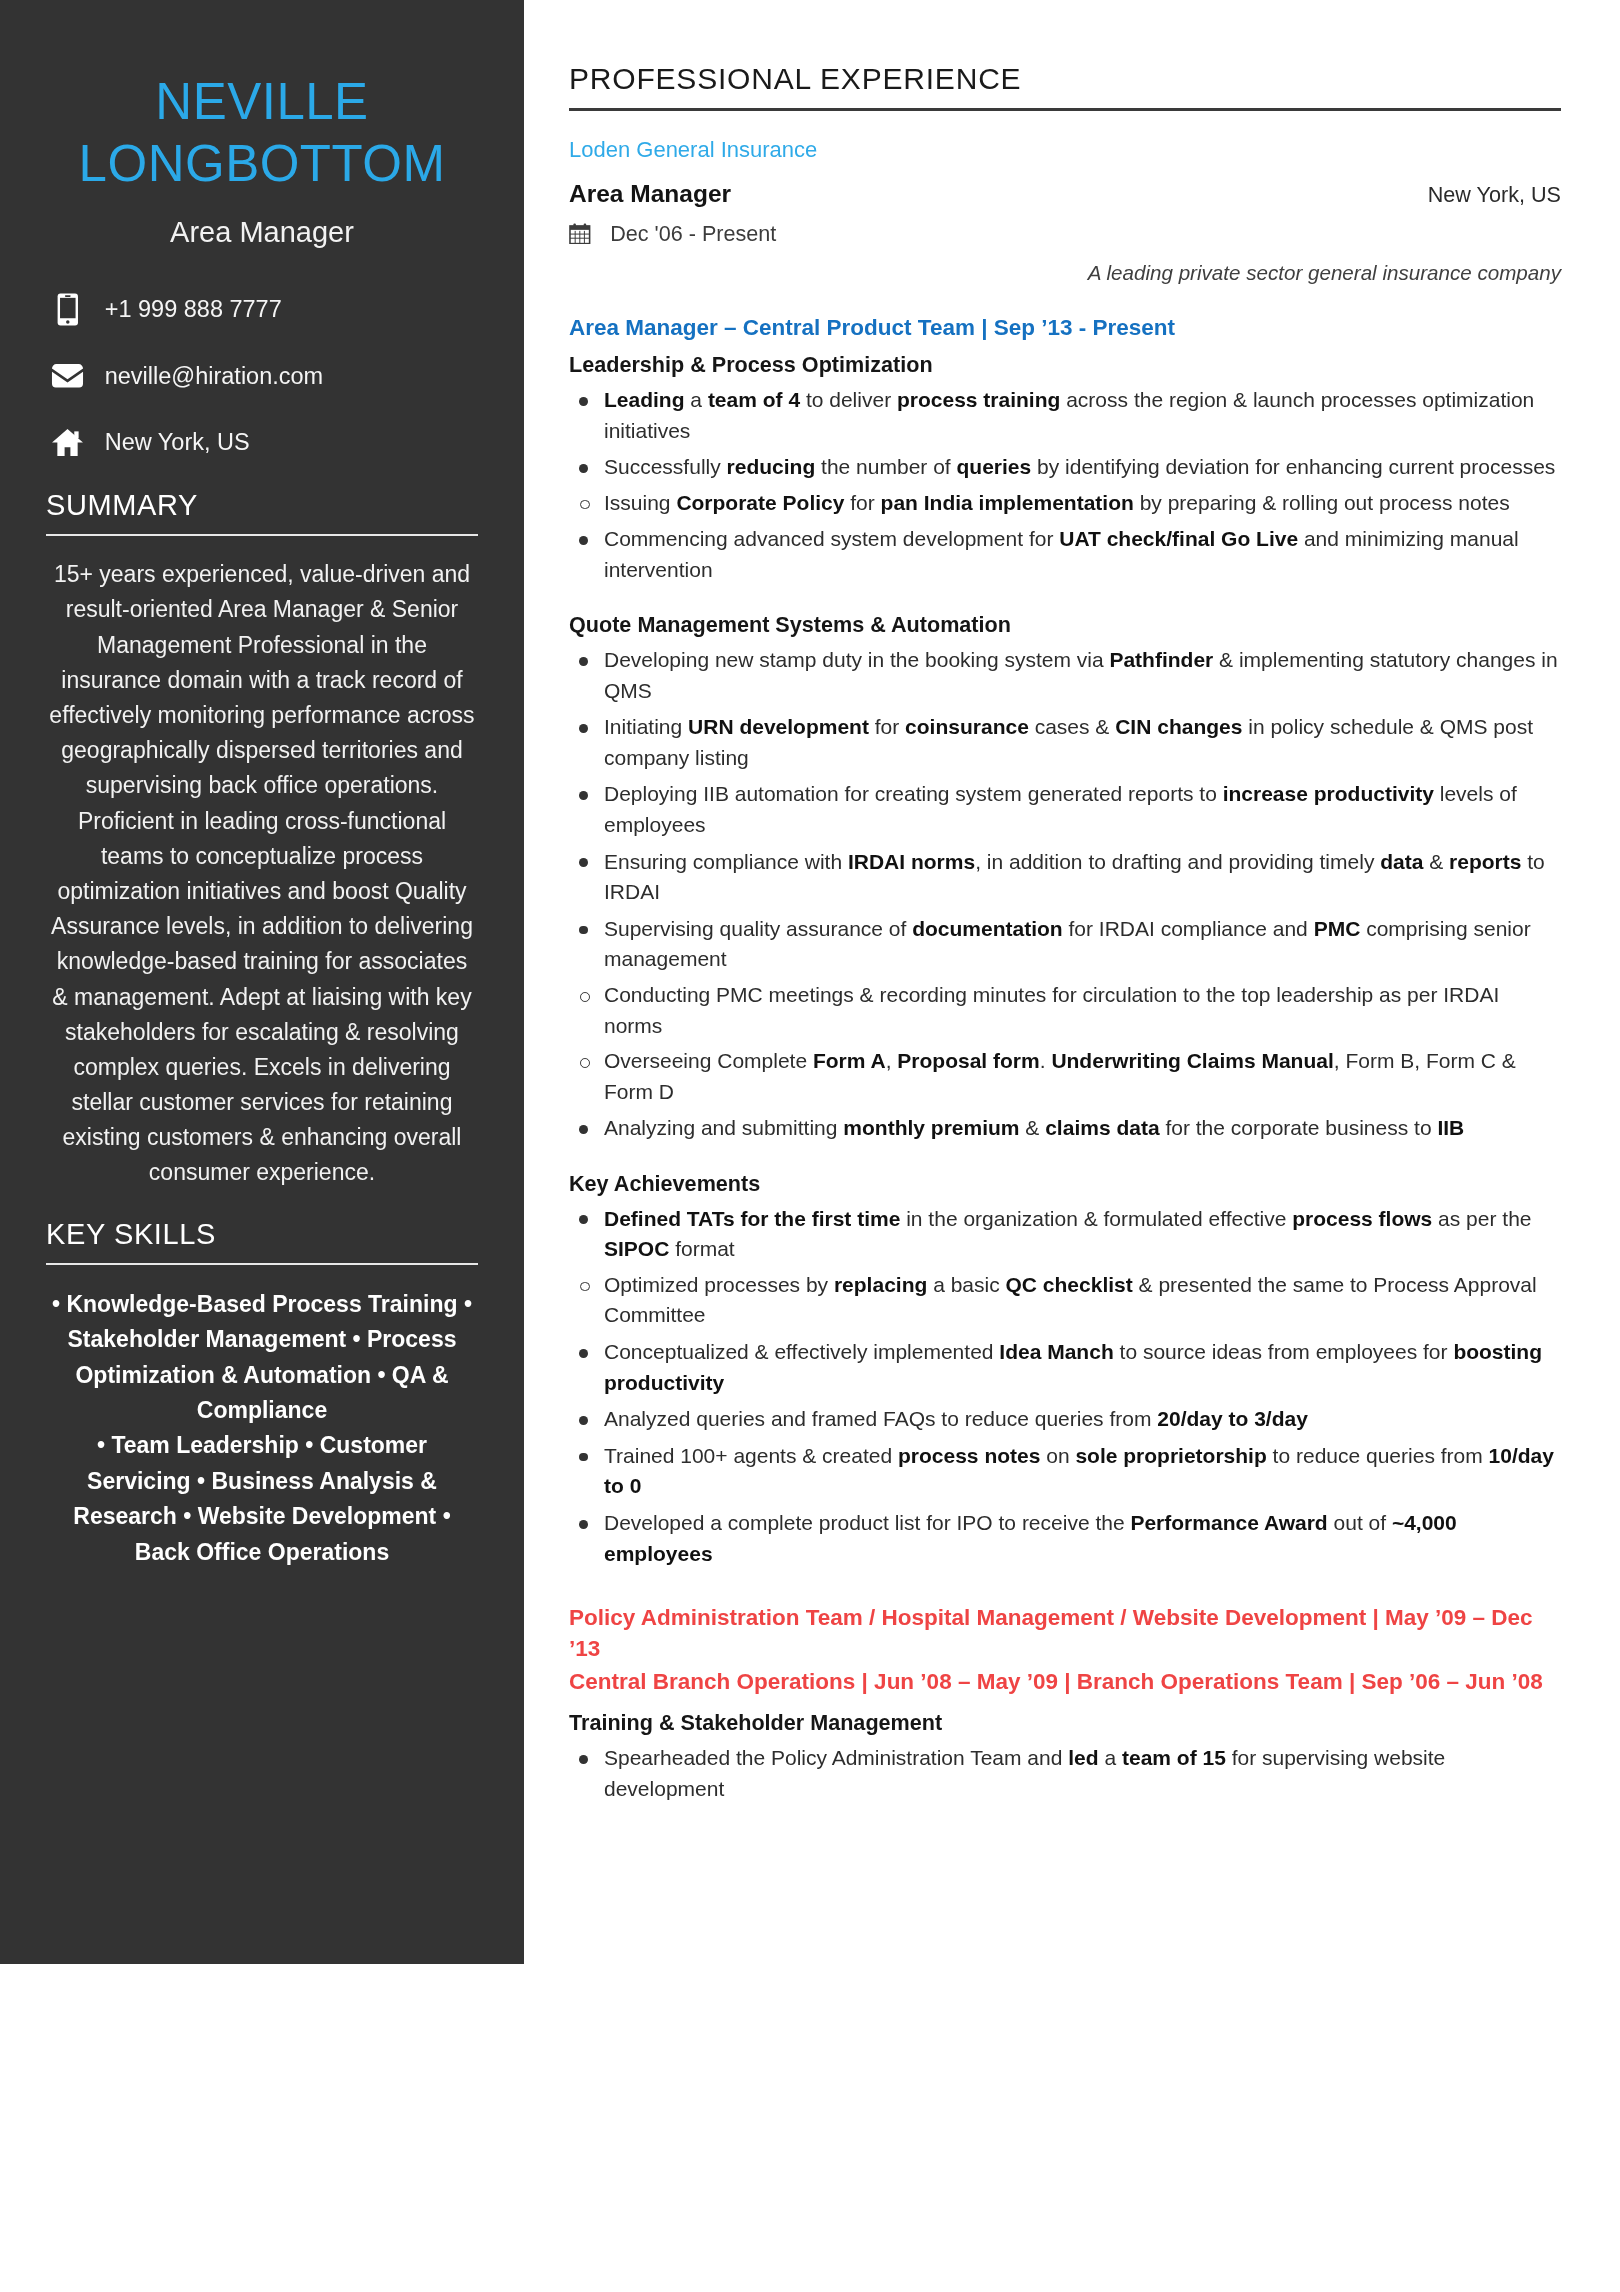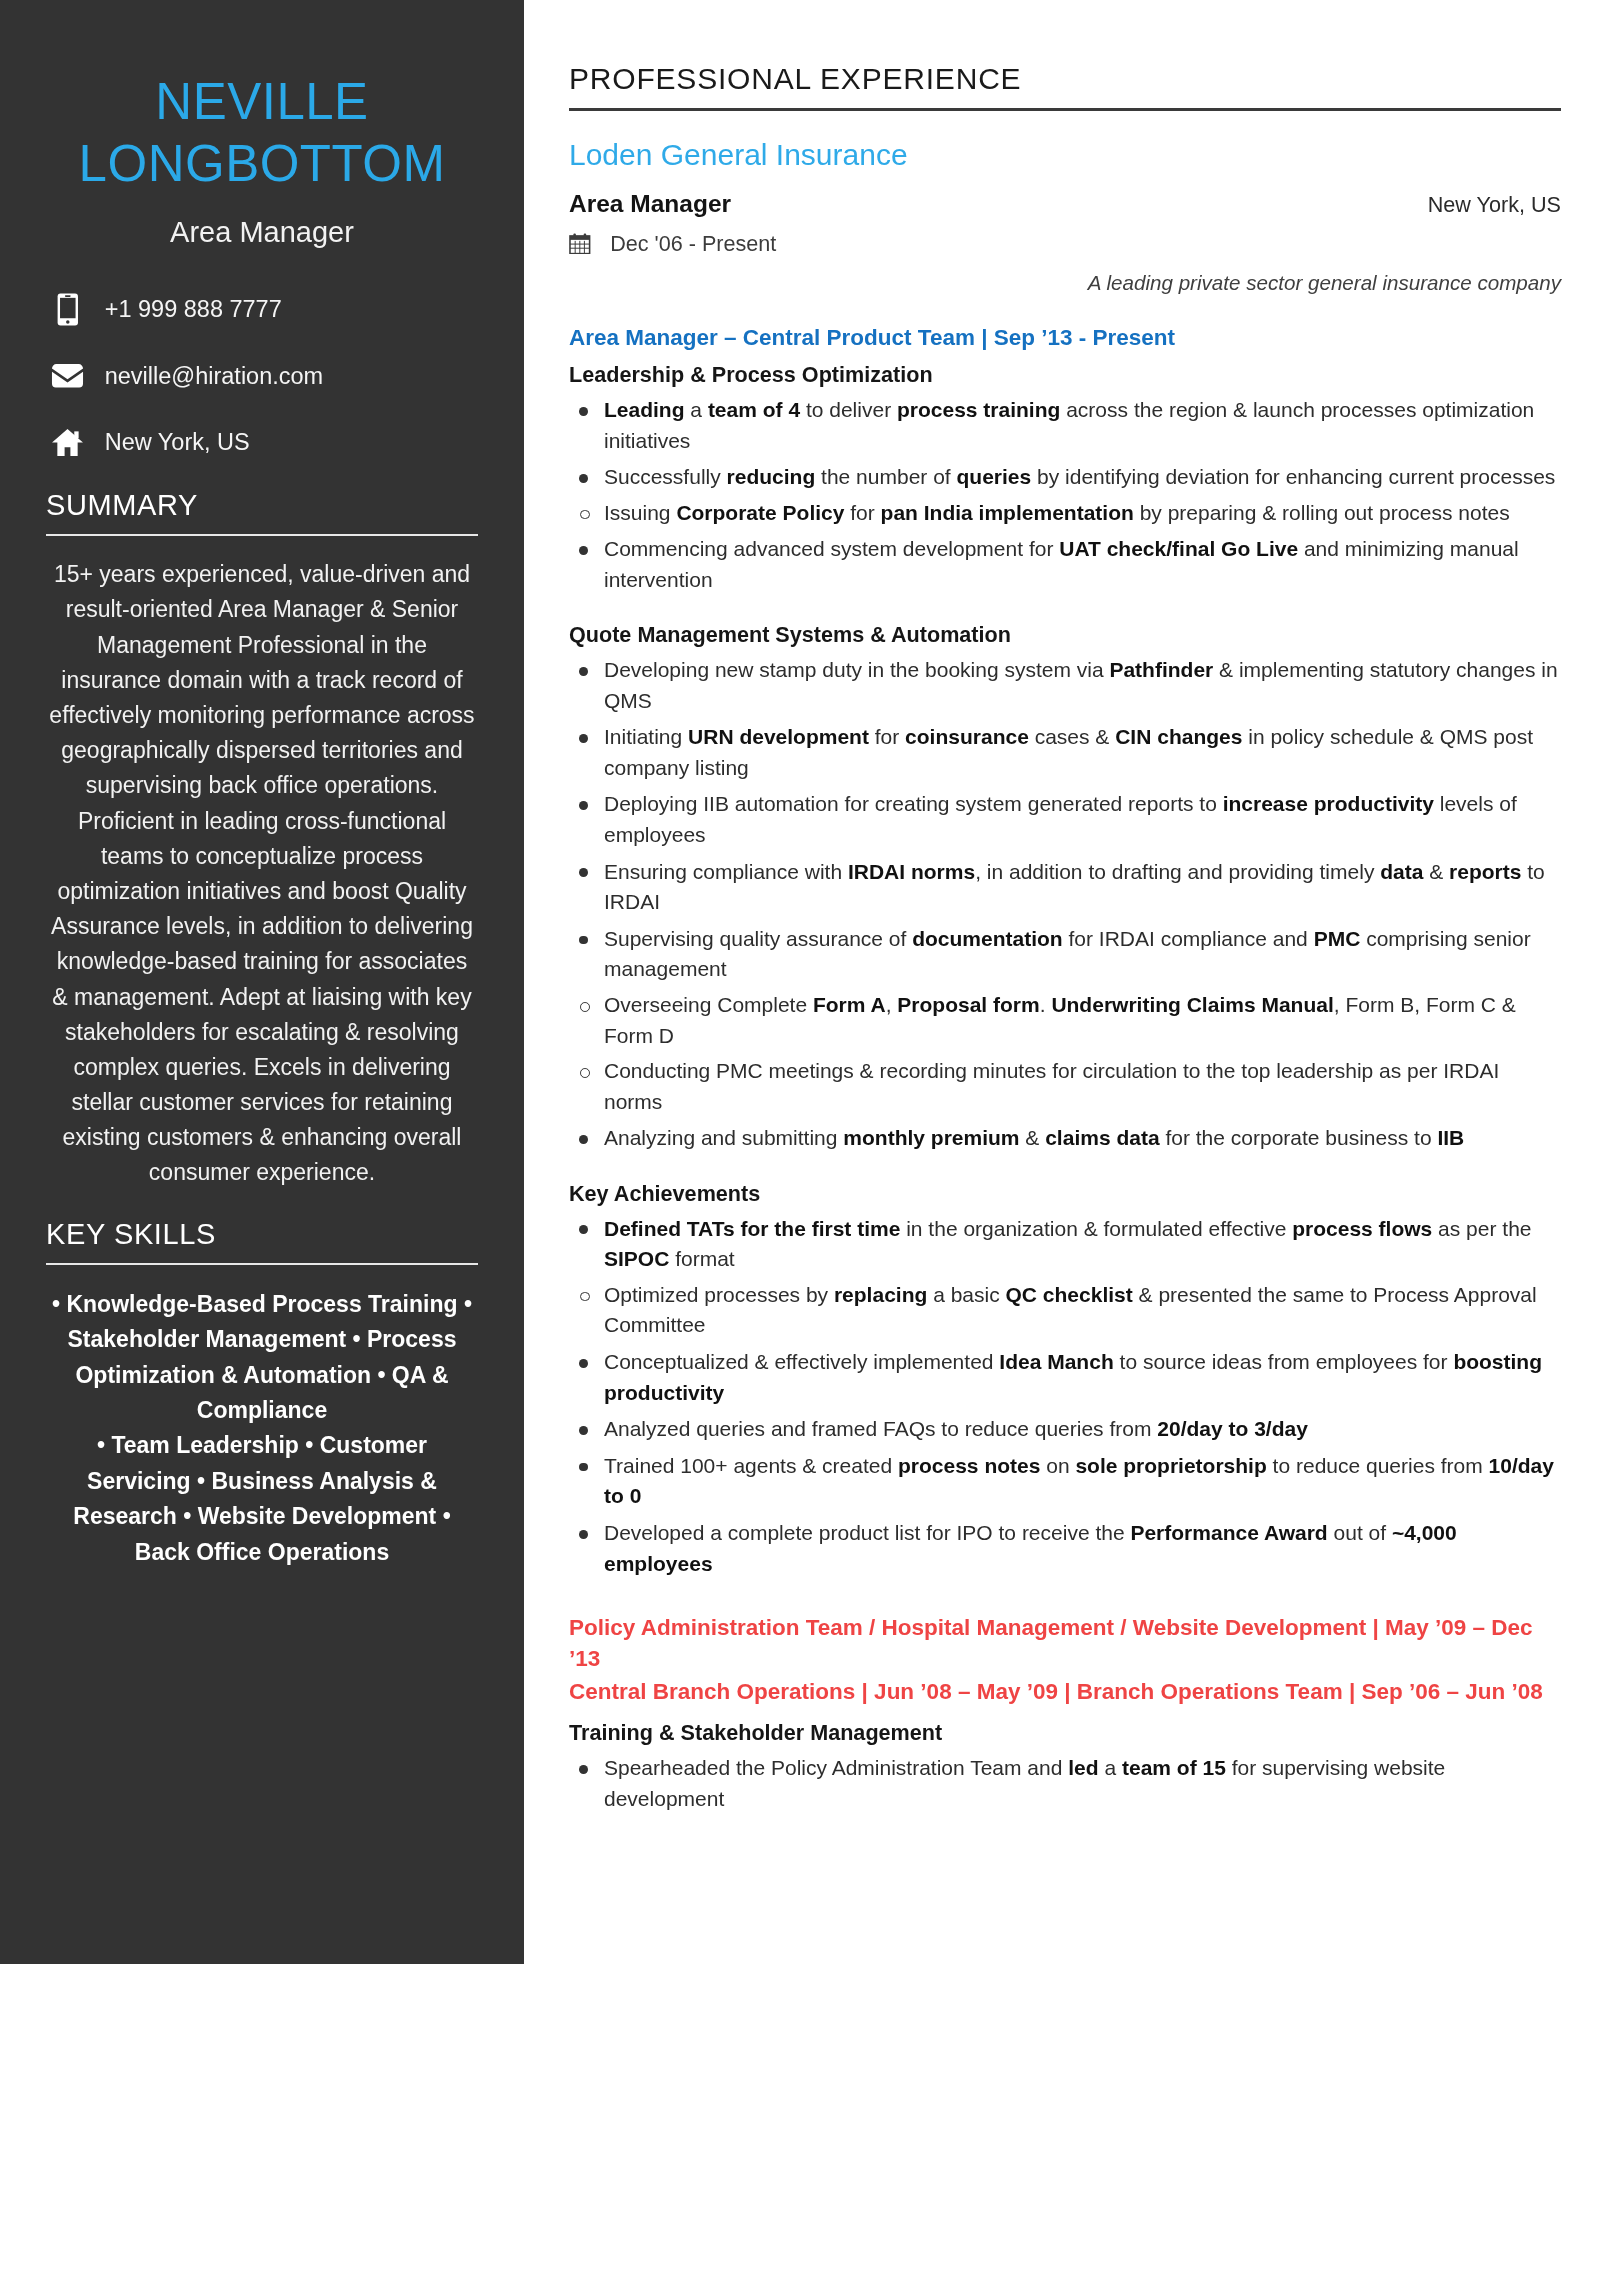--- a/index.html
+++ b/index.html
@@ -117,21 +117,21 @@
     line-height: 1.2;
   }
   .main-rule {
     height: 2.9px;
     background: #3a3a3a;
     margin-top: 10.8px;
   }
 
   .company {
     color: #2FAAE8;
-    font-size: 30px;
+    font-size: 22px;
     font-weight: 400;
     margin-top: 25.5px;
     line-height: 1.25;
   }
   .role-row {
     display: flex;
     align-items: baseline;
     justify-content: space-between;
     margin-top: 15.7px;
   }
@@ -364,22 +364,22 @@
         <li>Initiating <b>URN development</b> for <b>coinsurance</b> cases &amp; <b>CIN changes</b> in policy schedule &amp; QMS post company listing</li>
         <li>Deploying IIB automation for creating system generated reports to <b>increase productivity</b> levels of employees</li>
       </ul>
     </div>
 
     <div>
       <ul class="bullets">
         <li>Ensuring compliance with <b>IRDAI norms</b>, in addition to drafting and providing timely <b>data</b> &amp; <b>reports</b> to IRDAI</li>
         <li>Supervising quality assurance of <b>documentation</b> for IRDAI compliance and <b>PMC</b> comprising senior management</li>
         <ul class="sub">
+          <li>Conducting PMC meetings &amp; recording minutes for circulation to the top leadership as per IRDAI norms</li>
           <li>Overseeing Complete <b>Form A</b>, <b>Proposal form</b>. <b>Underwriting Claims Manual</b>, Form B, Form C &amp; Form D</li>
-          <li>Conducting PMC meetings &amp; recording minutes for circulation to the top leadership as per IRDAI norms</li>
         </ul>
         <li>Analyzing and submitting <b>monthly premium</b> &amp; <b>claims data</b> for the corporate business to <b>IIB</b></li>
       </ul>
     </div>
 
     <div>
       <div class="subhead spaced">Key Achievements</div>
       <ul class="bullets">
         <li><b>Defined TATs for the first time</b> in the organization &amp; formulated effective <b>process flows</b> as per the <b>SIPOC</b> format</li>
         <ul class="sub">

